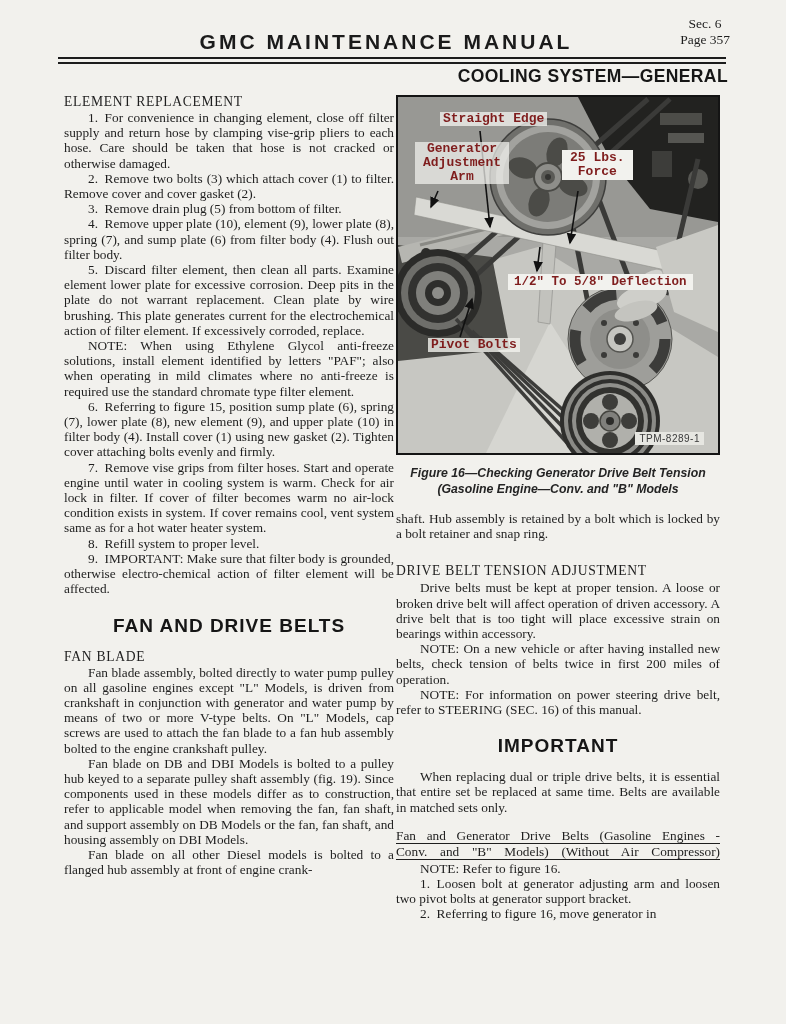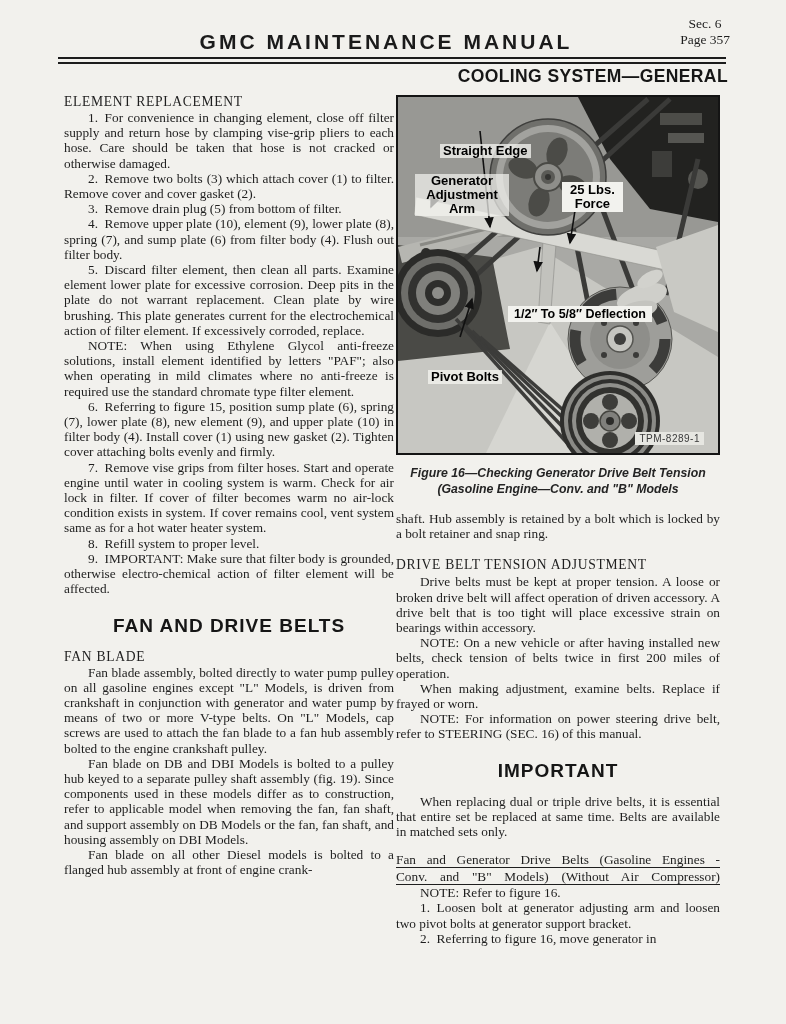--- a/index.html
+++ b/index.html
@@ -23,41 +23,41 @@
     font-size:17.5px; letter-spacing:0.4px; color:#161616;
   }
   
   .cols { position:absolute; top:94px; left:64px; display:flex; gap:2px; }
   .col-left  { width:330px; }
   .col-right { width:324px; }
   p { margin:0; font-size:13.3px; line-height:15.2px; text-align:justify; }
   p.ind { text-indent:24px; }
   p.cont { margin-top:14px; }
   .h-caps { font-size:13.6px; letter-spacing:0.7px; line-height:16px; margin:0; }
-  .h-caps.mt { margin-top:16px; margin-bottom:1px; }
+  .h-caps.mt { margin-top:22px; margin-bottom:1px; }
   .h-big {
     font-family:"Liberation Sans", sans-serif; font-weight:bold;
     font-size:19px; letter-spacing:1px; text-align:center;
     margin:18px 0 12px 0; color:#161616;
   }
   .h-under { margin-top:13px; }
   .just-line {
     font-size:13.3px; line-height:16.5px;
     text-align:justify; text-align-last:justify;
     text-decoration:underline; text-underline-offset:2.5px;
   }
   
   .figure-box {
     position:relative; width:324px; height:360px; margin-top:1px;
     border:2px solid #141414; box-sizing:border-box; background:#a9a9a5;
   }
   .figure-box svg { display:block; width:100%; height:100%; }
   .lbl {
-    position:absolute; font-family:Liberation Sans, sans-serif;
-    font-weight:bold; font-size:13px; line-height:14px; color:#000000;margin-top:32px;
+    position:absolute; font-family:Liberation Mono, monospace;
+    font-weight:bold; font-size:13px; line-height:14px; color:#7f1d1d;
   }
   .lbl-straight { left:42px; top:15px; background:rgba(242,242,238,.78); padding:0 3px; }
   .lbl-genarm  { left:17px;  top:45px; width:94px; text-align:center; background:rgba(242,242,238,.72); }
   .lbl-force   { left:164px; top:53px; background:#f2f2ee; padding:1px 8px; text-align:center; }
   .lbl-defl    { left:110px; top:177px; background:#f2f2ee; padding:1px 6px; white-space:nowrap; font-size:12.5px; }
   .lbl-pivot   { left:30px; top:241px; background:rgba(242,242,238,.8); padding:0 3px; }
   .credit {
     position:absolute; right:14px; bottom:8px;
     font-family:"Liberation Sans", sans-serif; font-size:10px; letter-spacing:0.5px;
     color:#3a3a3a; background:#e6e6e1; padding:1px 4px;
@@ -214,21 +214,20 @@
       <div class="caption">
         <div>Figure 16—Checking Generator Drive Belt Tension</div>
         <div>(Gasoline Engine—Conv. and "B" Models</div>
       </div>
 
       <p class="cont">shaft. Hub assembly is retained by a bolt which is locked by a bolt retainer and snap ring.</p>
 
       <div class="h-caps mt">DRIVE BELT TENSION ADJUSTMENT</div>
       <p class="ind">Drive belts must be kept at proper tension. A loose or broken drive belt will affect operation of driven accessory. A drive belt that is too tight will place excessive strain on bearings within accessory.</p>
       <p class="ind">NOTE: On a new vehicle or after having installed new belts, check tension of belts twice in first 200 miles of operation.</p>
-      <p class="ind">When making adjustment, examine belts. Replace if frayed or worn.</p>
       <p class="ind">NOTE: For information on power steering drive belt, refer to STEERING (SEC. 16) of this manual.</p>
 
       <div class="h-big">IMPORTANT</div>
       <p class="ind">When replacing dual or triple drive belts, it is essential that entire set be replaced at same time. Belts are available in matched sets only.</p>
 
       <div class="h-under">
         <div class="just-line">Fan and Generator Drive Belts (Gasoline Engines -</div>
         <div class="just-line">Conv. and "B" Models) (Without Air Compressor)</div>
       </div>
       <p class="ind">NOTE: Refer to figure 16.</p>

